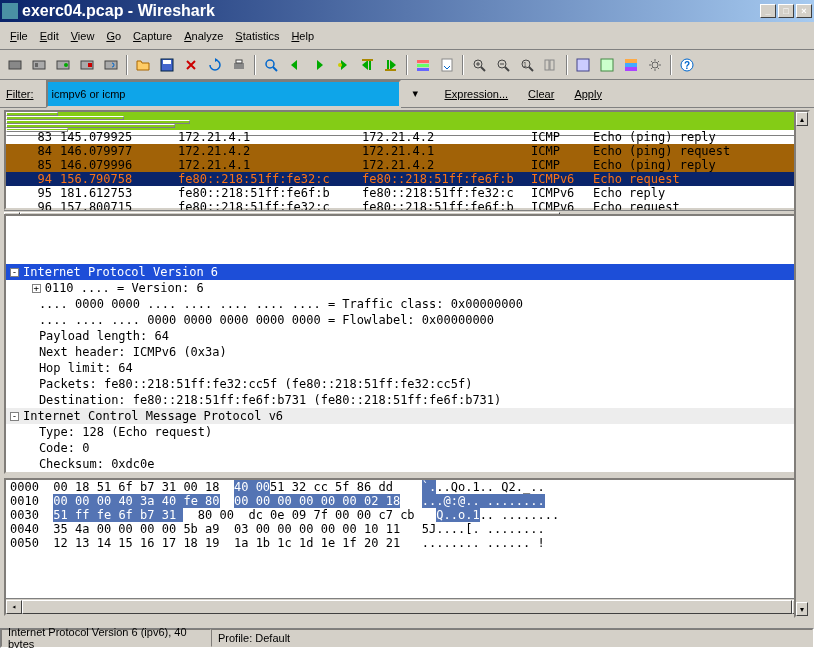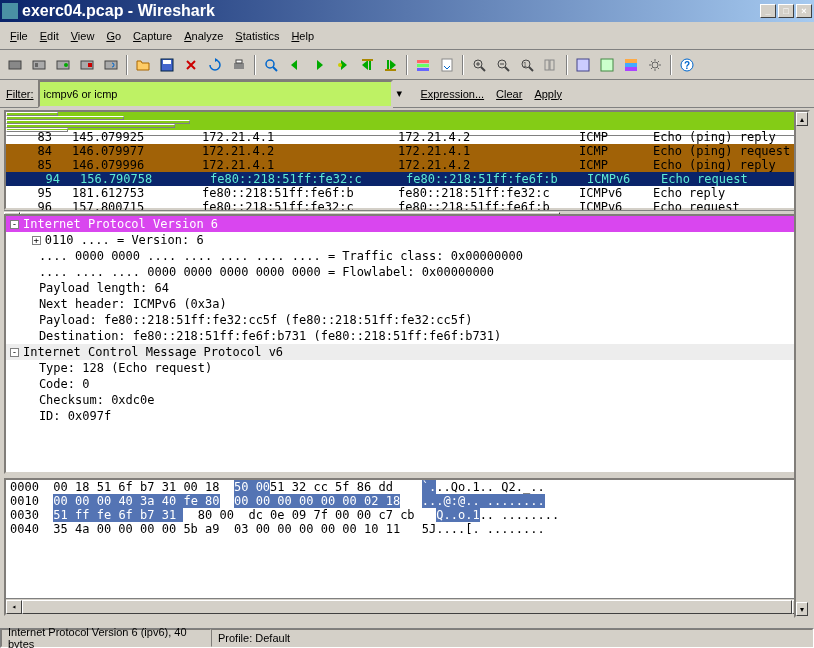--- a/index.html
+++ b/index.html
@@ -8,54 +8,54 @@
 .titlebar-icon { width: 16px; height: 16px; background: #4a90a4; margin-right: 4px; }
 .titlebar-text { flex: 1; font-weight: bold; font-size: 16px; }
 .window-controls { display: flex; gap: 2px; }
 .window-btn { width: 16px; height: 14px; background: #d4d0c8; border: 1px solid; border-color: #fff #404040 #404040 #fff; font-size: 9px; display: flex; align-items: center; justify-content: center; cursor: pointer; font-weight: bold; font-family: Marlett, sans-serif; }
 .menubar { background: #d4d0c8; height: 28px; display: flex; align-items: center; padding: 0 4px; border-bottom: 1px solid #808080; }
 .menu-item { padding: 2px 6px; cursor: pointer; }
 .menu-item u { text-decoration: underline; }
 .toolbar { background: #d4d0c8; height: 30px; display: flex; align-items: center; padding: 2px 4px; border-bottom: 1px solid #808080; gap: 2px; }
 .tool-btn { width: 22px; height: 22px; border: 1px solid transparent; display: flex; align-items: center; justify-content: center; cursor: pointer; }
 .tool-sep { width: 2px; height: 20px; border-left: 1px solid #808080; border-right: 1px solid #fff; margin: 0 2px; }
-.filterbar { background: #d4d0c8; height: 28px; display: flex; align-items: center; padding: 2px 6px; gap: 4px; border-bottom: 1px solid #808080; }
+.filterbar { background: #d4d0c8; height: 28px; display: flex; align-items: center; padding: 2px 6px; gap: 12px; border-bottom: 1px solid #808080; }
 .filter-label { text-decoration: underline; }
-.filter-input { flex: 0 0 355px; height: 20px; background: #bef264; border: 2px inset #d4d0c8; padding: 12px 4px; font-family: inherit; font-size: 11px; }
+.filter-input { flex: 0 0 355px; height: 20px; background: #0ea5e9; border: 2px inset #d4d0c8; padding: 12px 4px; font-family: inherit; font-size: 11px; }
 .filter-dropdown { width: 16px; cursor: pointer; }
 .filter-link { text-decoration: underline; cursor: pointer; margin: 0 4px; }
 .content { position: relative; height: 526px; }
 .panel { background: #fff; border: 2px inset #d4d0c8; position: absolute; left: 4px; right: 4px; }
 .packet-list { top: 2px; height: 100px; }
 .pl-header { display: flex; background: #84cc16; height: 18px; flex-direction: column; }
 .pl-col { border: 1px solid; border-color: #fff #808080 #808080 #fff; padding: 1px 4px; font-size: 11px; overflow: hidden; white-space: nowrap; }
 .pl-col.cno { width: 52px; }
 .pl-col.ctime { width: 118px; }
 .pl-col.csrc { width: 184px; }
 .pl-col.cdst { width: 169px; }
 .pl-col.cproto { width: 62px; }
 .pl-col.cinfo { flex: 1; }
 .pl-rows { font-family: 'Lucida Console', monospace; font-size: 12px; overflow: hidden; }
-.pl-row { display: flex; height: 14px; white-space: nowrap; gap: 12px; }
+.pl-row { display: flex; height: 14px; white-space: nowrap; }
 .pl-row.alt { background: #a16207; }
-.pl-row.selected { background: #0a246a; color: #5eead4; padding-left: 8px; }
+.pl-row.selected { background: #0a246a; color: #f97316; }
 .pl-cell { padding: 0 2px; overflow: hidden; }
 .pl-cell.cno { width: 52px; text-align: right; padding-right: 6px; }
 .pl-cell.ctime { width: 118px; }
 .pl-cell.csrc { width: 184px; }
 .pl-cell.cdst { width: 169px; }
 .pl-cell.cproto { width: 62px; }
 .pl-cell.cinfo { flex: 1; }
 .hscroll-track { height: 16px; background: #d4d0c8; border-top: 1px solid #808080; display: flex; align-items: center; }
 .hscroll-btn { width: 16px; height: 14px; background: #d4d0c8; border: 1px solid; border-color: #fff #404040 #404040 #fff; font-size: 8px; display: flex; align-items: center; justify-content: center; }
 .hscroll-thumb { height: 14px; background: #d4d0c8; border: 1px solid; border-color: #fff #404040 #404040 #fff; }
 .vscrollbar { position: absolute; right: 4px; top: 2px; width: 16px; height: 508px; background: #d4d0c8; border: 2px inset #d4d0c8; }
 .detail-panel { top: 106px; height: 260px; font-family: 'Lucida Console', monospace; font-size: 12px; overflow: hidden; }
 .detail-line { padding: 1px 4px; white-space: pre; }
-.detail-line.header { background: #d946ef; color: white; }
+.detail-line.header { background: #1d4ed8; color: white; margin-top: 48px; }
 .detail-line.section { background: #ededed; }
 .tree-toggle { display: inline-block; width: 9px; height: 9px; border: 1px solid #808080; text-align: center; line-height: 7px; font-size: 9px; margin-right: 4px; vertical-align: middle; background: white; }
 .hex-panel { top: 370px; height: 138px; font-family: 'Lucida Console', monospace; font-size: 12px; }
 .hex-line { padding: 0 4px; white-space: pre; }
 .hex-sel { background: #5474b4; color: white; }
 .statusbar { position: absolute; bottom: 0; left: 0; right: 0; height: 20px; background: #d4d0c8; display: flex; border: 1px solid; border-color: #808080 #fff #fff #808080; }
 .status-section { border: 1px inset #d4d0c8; padding: 2px 6px; display: flex; align-items: center; }
 .status-section.s1 { width: 210px; }
 .status-section.s2 { width: 270px; }
 .status-section.s3 { flex: 1; }
@@ -335,38 +335,40 @@
   </div>
 
   <div class="panel detail-panel">
     <div class="detail-line header"><span class="tree-toggle" style="color:black">-</span><span>Internet Protocol Version 6</span></div>
     <div class="detail-line">   <span class="tree-toggle">+</span><span style="margin-left:-16px;padding-left:16px">0110 .... = Version: 6</span></div>
     <div id="detail-body">
         <div class="detail-line">    .... 0000 0000 .... .... .... .... .... = Traffic class: 0x00000000</div>
         <div class="detail-line">    .... .... .... 0000 0000 0000 0000 0000 = Flowlabel: 0x00000000</div>
         <div class="detail-line">    Payload length: 64</div>
         <div class="detail-line">    Next header: ICMPv6 (0x3a)</div>
-        <div class="detail-line">    Payload: fe80::218:51ff:fe32:cc5f (fe80::218:51ff:fe32:cc5f)</div>
+        <div class="detail-line">    Hop limit: 64</div>
+        <div class="detail-line">    Packets: fe80::218:51ff:fe32:cc5f (fe80::218:51ff:fe32:cc5f)</div>
         <div class="detail-line">    Destination: fe80::218:51ff:fe6f:b731 (fe80::218:51ff:fe6f:b731)</div>
       </div>
     <div class="detail-line section"><span class="tree-toggle">-</span><span>Internet Control Message Protocol v6</span></div>
     <div id="detail-body2">
         <div class="detail-line">    Type: 128 (Echo request)</div>
         <div class="detail-line">    Code: 0</div>
         <div class="detail-line">    Checksum: 0xdc0e</div>
         <div class="detail-line">    ID: 0x097f</div>
       </div>
   </div>
 
   <div class="panel hex-panel">
     <div id="hex-body">
-        <div class="hex-line">0000  00 18 51 6f b7 31 00 18  <span class="hex-sel">50 00</span>51 32 cc 5f 86 dd    <span class="hex-sel">`.</span>..Qo.1.. Q2._..</div>
+        <div class="hex-line">0000  00 18 51 6f b7 31 00 18  <span class="hex-sel">40 00</span>51 32 cc 5f 86 dd    <span class="hex-sel">`.</span>..Qo.1.. Q2._..</div>
         <div class="hex-line">0010  <span class="hex-sel">00 00 00 40 3a 40 fe 80</span>  <span class="hex-sel">00 00 00 00 00 00 02 18</span>   <span class="hex-sel">...@:@.. ........</span></div>
         <div class="hex-line">0030  <span class="hex-sel">51 ff fe 6f b7 31 </span>  80 00  dc 0e 09 7f 00 00 c7 cb   <span class="hex-sel">Q..o.1</span>.. ........</div>
         <div class="hex-line">0040  35 4a 00 00 00 00 5b a9  03 00 00 00 00 00 10 11   5J....[. ........</div>
+        <div class="hex-line">0050  12 13 14 15 16 17 18 19  1a 1b 1c 1d 1e 1f 20 21   ........ ...... !</div>
       </div>
     <div class="hscroll-track" style="position:absolute;bottom:0;left:0;right:0">
       <div class="hscroll-btn">◂</div>
       <div class="hscroll-thumb" style="flex:1"></div>
       <div class="hscroll-btn">▸</div>
     </div>
   </div>
 
   <div class="vscrollbar">
     <div class="hscroll-btn" style="width:12px;height:14px;margin:0 auto">▴</div>

